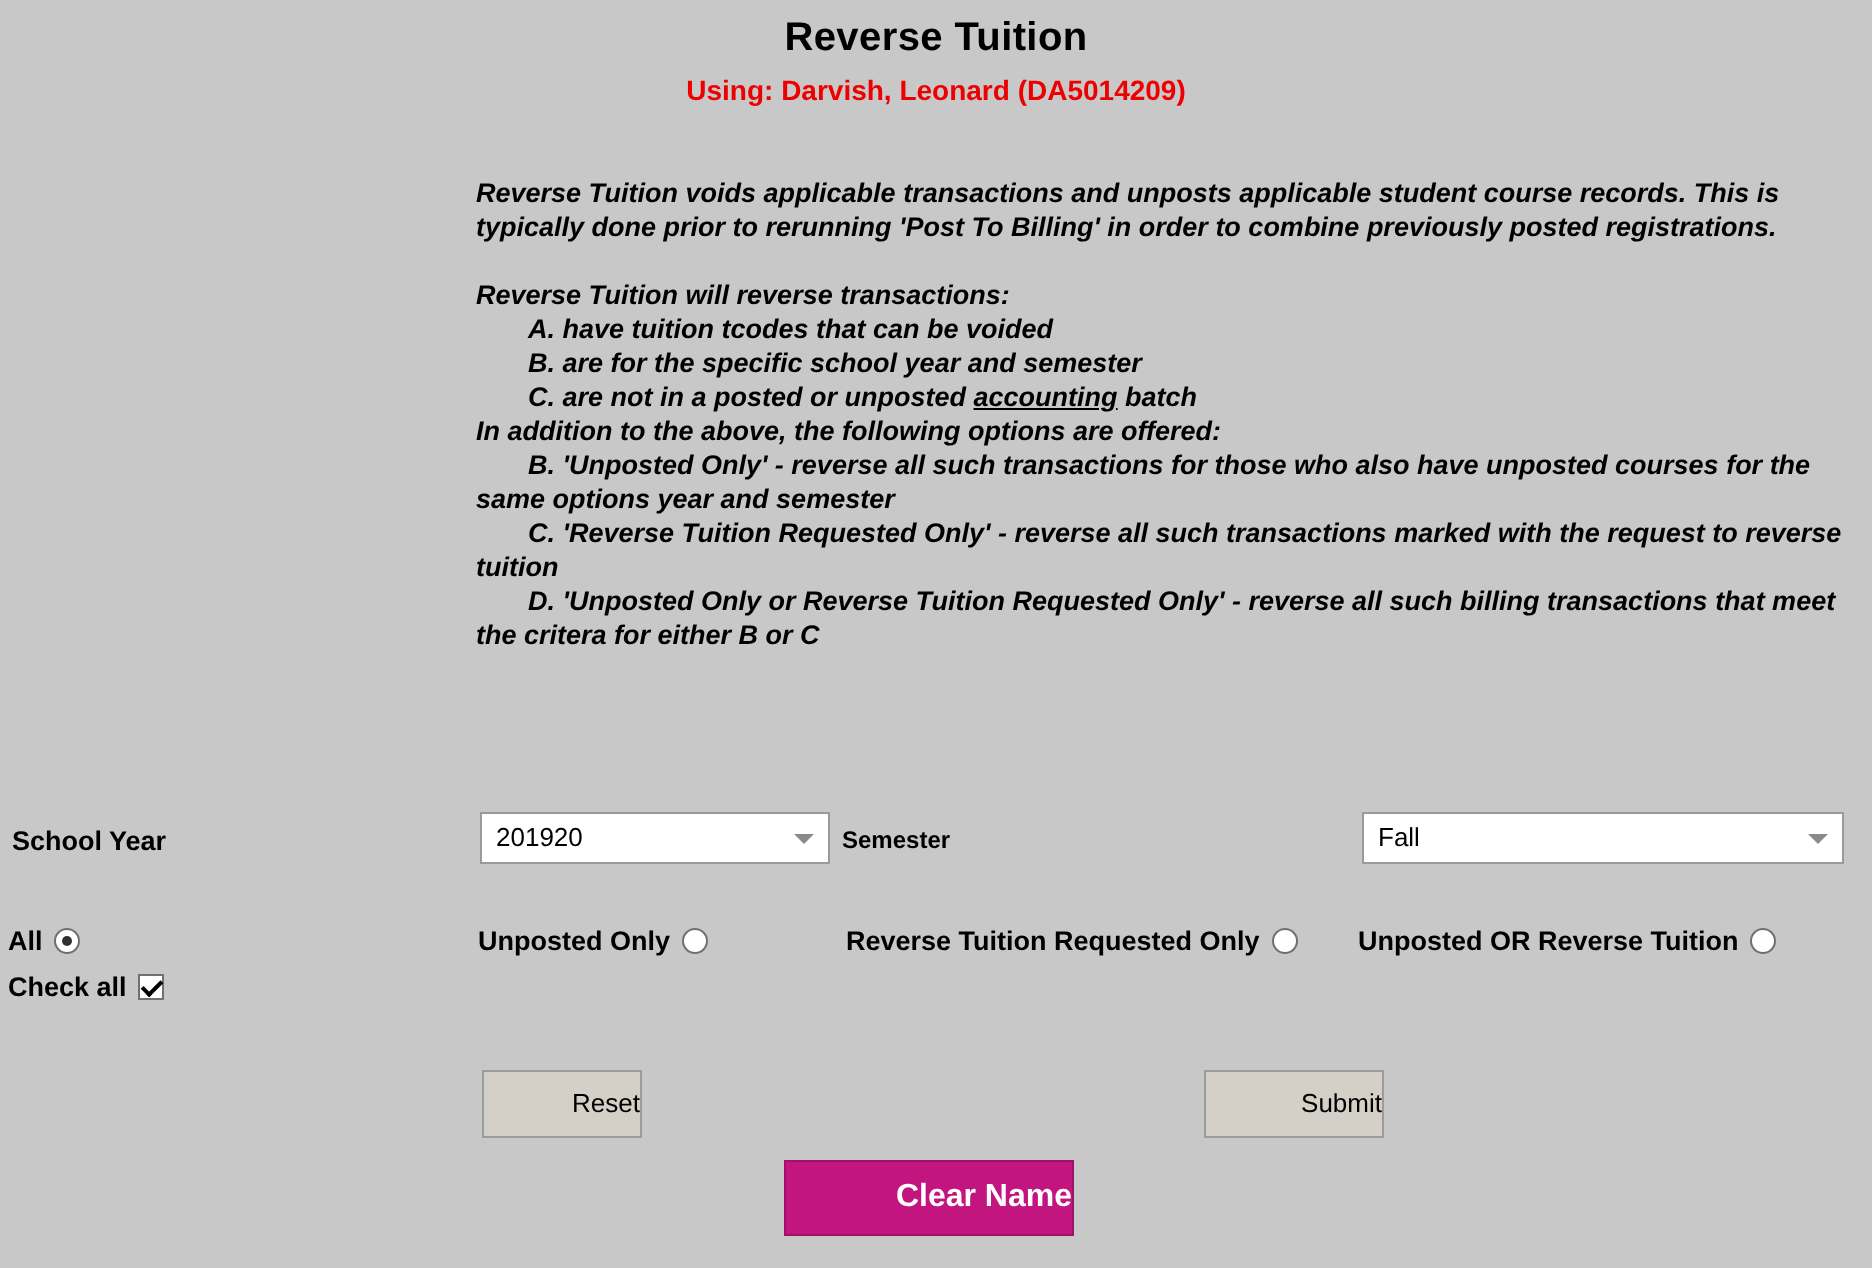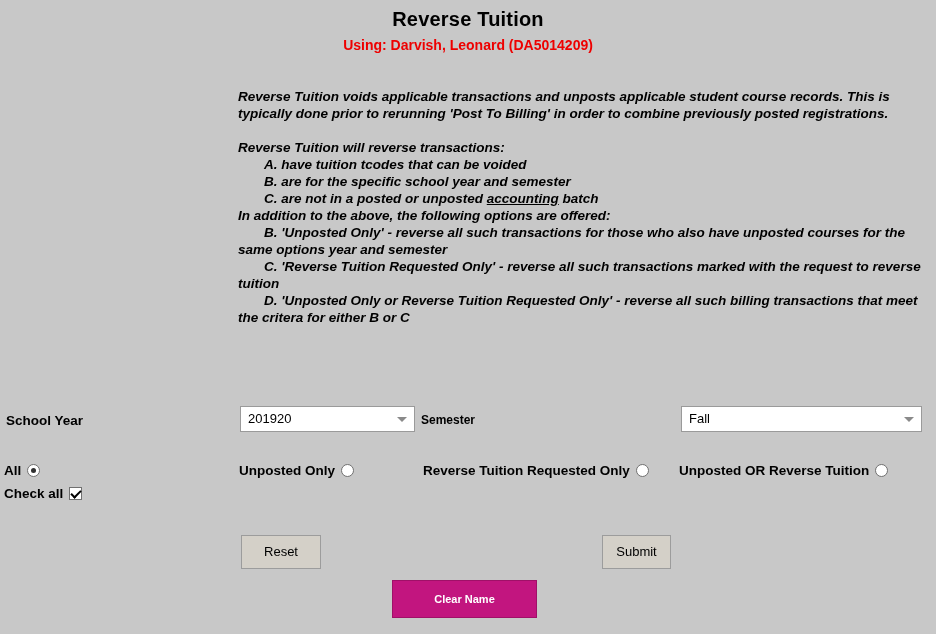--- a/index.html
+++ b/index.html
@@ -183,45 +183,45 @@
   }
   .btn {
     position: absolute;
     background: #d4d0c8;
     border: 1px solid #9c9c9c;
     font-family: "Liberation Sans", sans-serif;
     font-size: 13px;
     color: #000;
     height: 34px;
     line-height: 32px;
-    text-align: center;
+    text-align: right;
     cursor: pointer;
     box-sizing: border-box;
   }
   #reset-button {
     left: 241px;
     top: 535px;
     width: 80px;
   }
   #submit-button {
     left: 602px;
     top: 535px;
-    width: 69px;
+    width: 90px;
   }
   #clear-name-button {
     left: 392px;
     top: 580px;
     width: 145px;
     height: 38px;
     line-height: 36px;
     background: #c2157f;
     border: 1px solid #a01068;
     color: #ffffff;
     font-weight: bold;
-    font-size: 11px;
+    font-size: 16px;
   }
 </style>
 </head>
 <body>
 
 <div class="page-title">Reverse Tuition</div>
 <div class="using-line">Using: Darvish, Leonard (DA5014209)</div>
 
 <div class="desc-block">
   <p>Reverse Tuition voids applicable transactions and unposts applicable student course records. This is typically done prior to rerunning 'Post To Billing' in order to combine previously posted registrations.</p>

